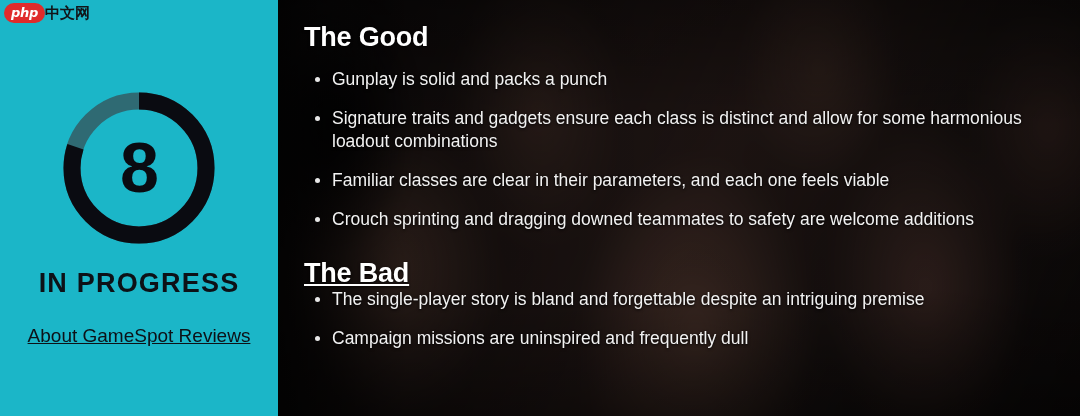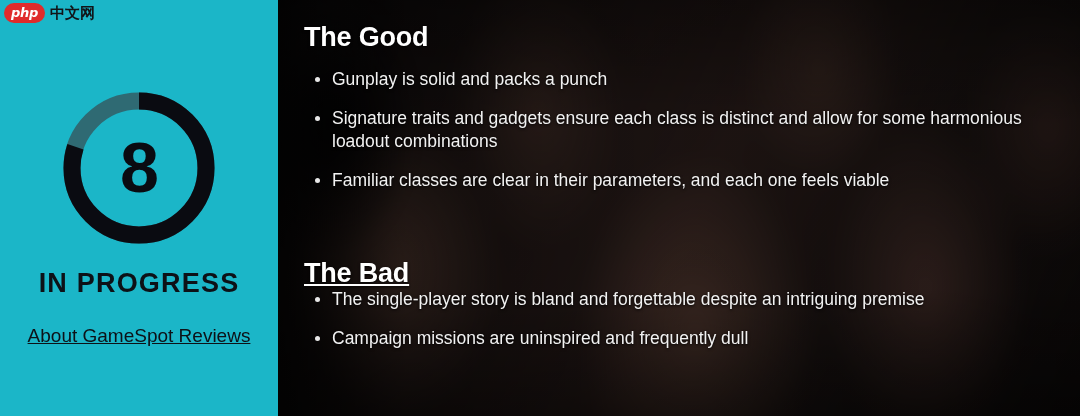--- a/index.html
+++ b/index.html
@@ -31,21 +31,20 @@
   }
 
   
   .watermark {
     position: absolute;
     left: 4px;
     top: 2px;
     display: flex;
     align-items: center;
     height: 22px;
-    gap: 5px;
   }
   .wm-badge {
     background: #e02b2b;
     color: #ffffff;
     font-size: 13px;
     font-weight: bold;
     font-style: italic;
     line-height: 1;
     padding: 3px 7px 4px 7px;
     border-radius: 10px;
@@ -260,20 +259,24 @@
           <span>Gunplay is solid and packs a punch</span>
         </li>
         <li class="bullet-item">
           <span class="bullet-dot"></span>
           <span>Signature traits and gadgets ensure each class is distinct and allow for some harmonious loadout combinations</span>
         </li>
         <li class="bullet-item">
           <span class="bullet-dot"></span>
           <span>Familiar classes are clear in their parameters, and each one feels viable</span>
         </li>
+        <li class="bullet-item">
+          <span class="bullet-dot"></span>
+          <span>Crouch sprinting and dragging downed teammates to safety are welcome additions</span>
+        </li>
       </ul>
 
       <div class="section-heading" id="heading-bad">The Bad</div>
 
       <ul class="bullet-list" id="list-bad">
         <li class="bullet-item">
           <span class="bullet-dot"></span>
           <span>The single-player story is bland and forgettable despite an intriguing premise</span>
         </li>
         <li class="bullet-item">

